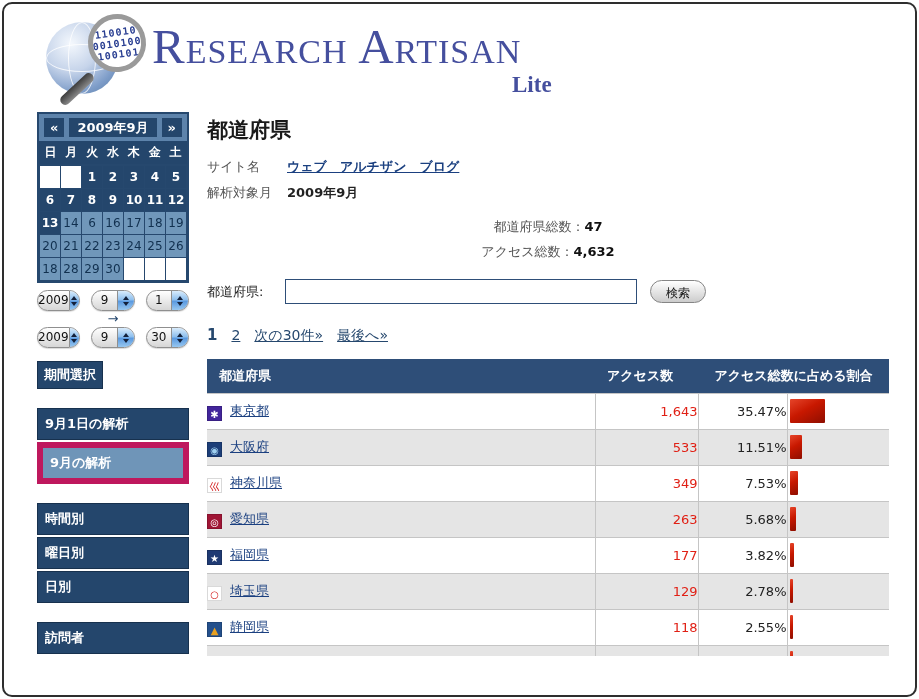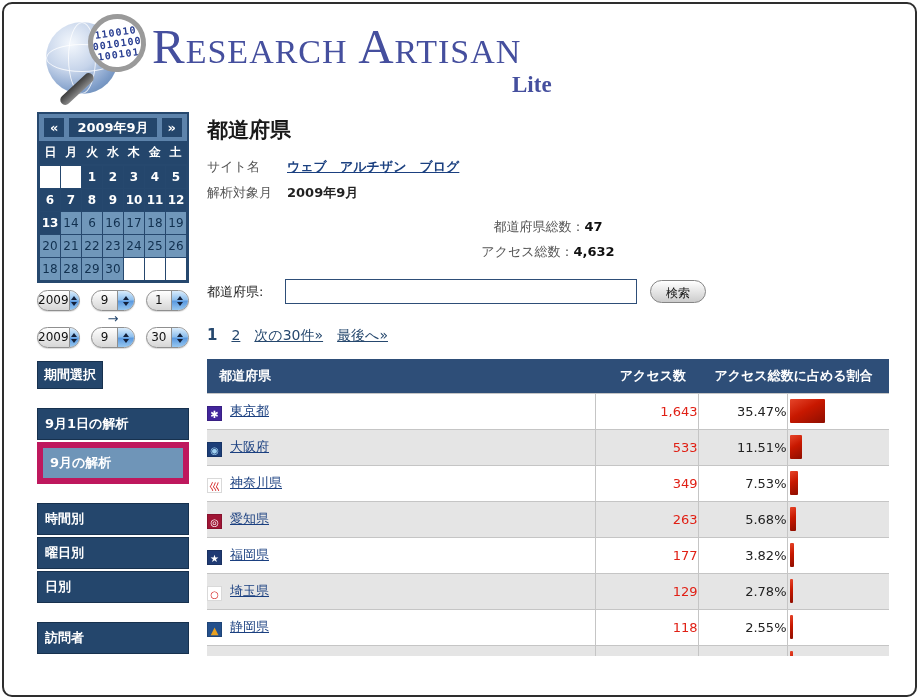--- a/index.html
+++ b/index.html
@@ -126,21 +126,21 @@
   }
   .pagination { margin-top: 22px; font-size: 14px; display: flex; gap: 14px; align-items: baseline; }
   .page-current { font-weight: bold; color: #26486e; font-size: 15px; }
   .pagination a { color: #26486e; text-decoration: underline; cursor: pointer; }
 
   table.pref { border-collapse: collapse; width: 682px; margin-top: 14px; table-layout: fixed; }
   table.pref th {
     background: #2e4e78; color: #fff; font-size: 13px; font-weight: bold;
     height: 34px; padding: 0 12px; text-align: left;
   }
-  table.pref th.num { text-align: right; }
+  table.pref th.num { text-align: left; }
   table.pref th.span2 { text-align: center; }
   table.pref td { height: 36px; border-top: 1px solid #c5c5c5; font-size: 13px; padding: 0; }
   table.pref tr.alt td { background: #e5e5e5; }
   td.c-pref { padding-left: 10px; }
   td.c-num { text-align: right; color: #e02015; padding-right: 14px; border-left: 1px solid #c5c5c5; }
   td.c-pct { text-align: right; color: #222; padding-right: 6px; border-left: 1px solid #c5c5c5; }
   td.c-bar { border-left: 1px solid #c5c5c5; }
   .pref-icon {
     display: inline-block; width: 15px; height: 15px; margin-right: 8px; vertical-align: -3px;
     text-align: center; line-height: 15px; font-size: 10px; border: 1px solid rgba(0,0,0,.15);

